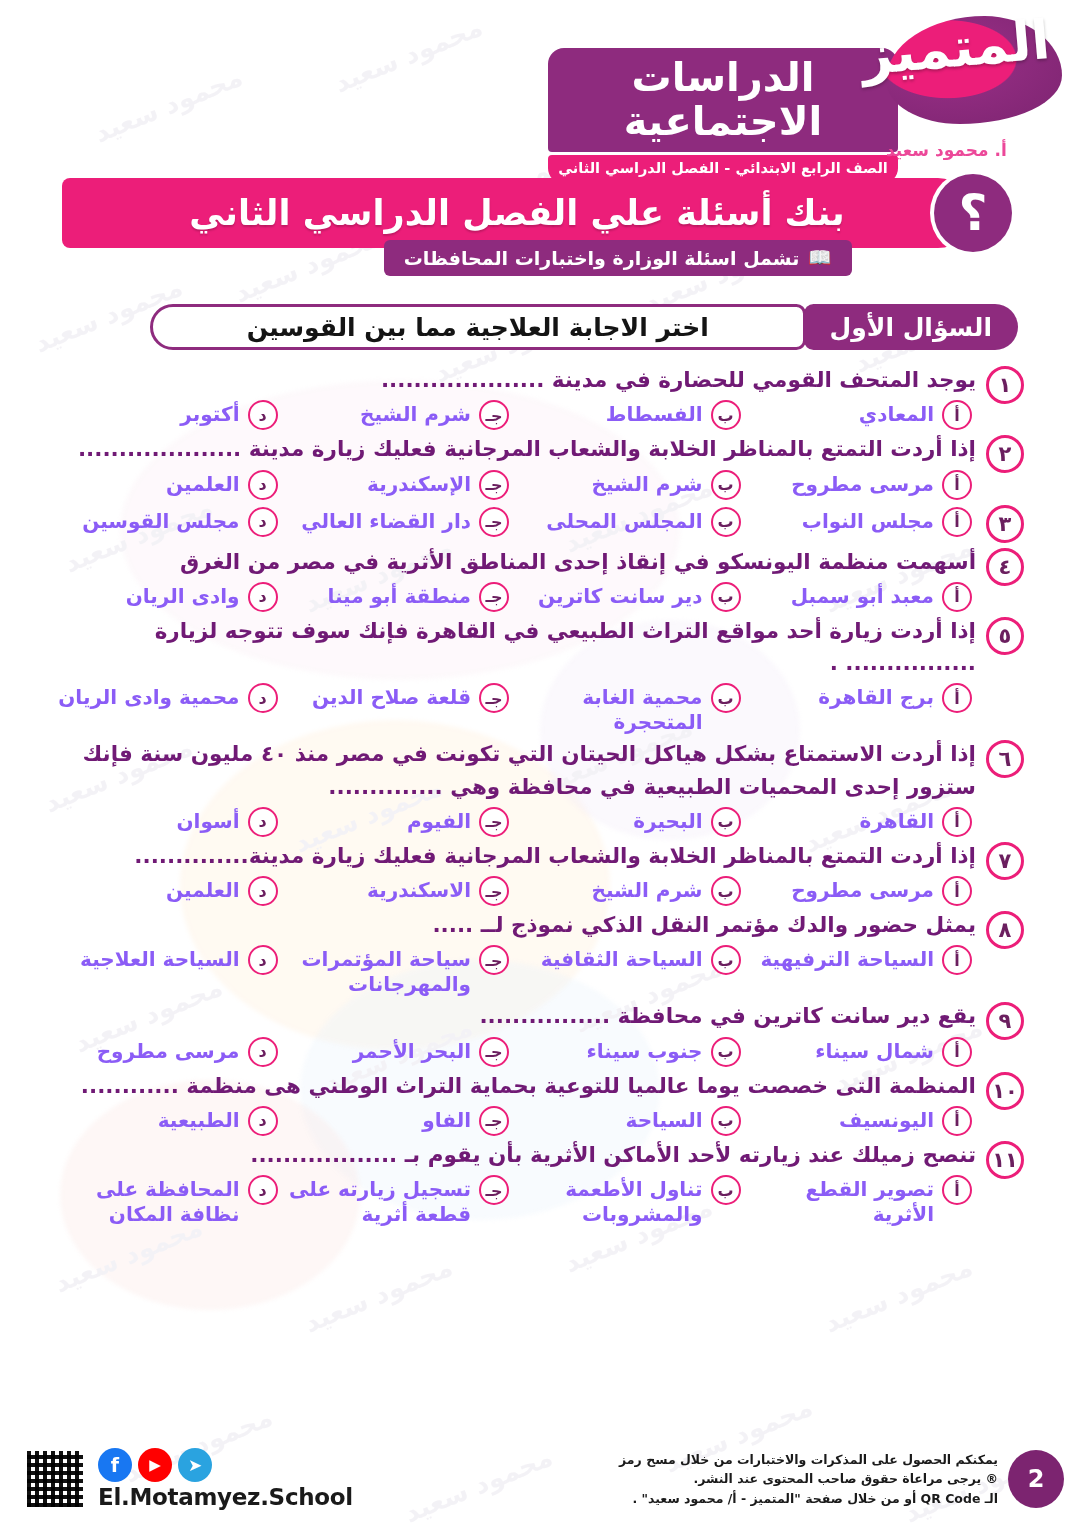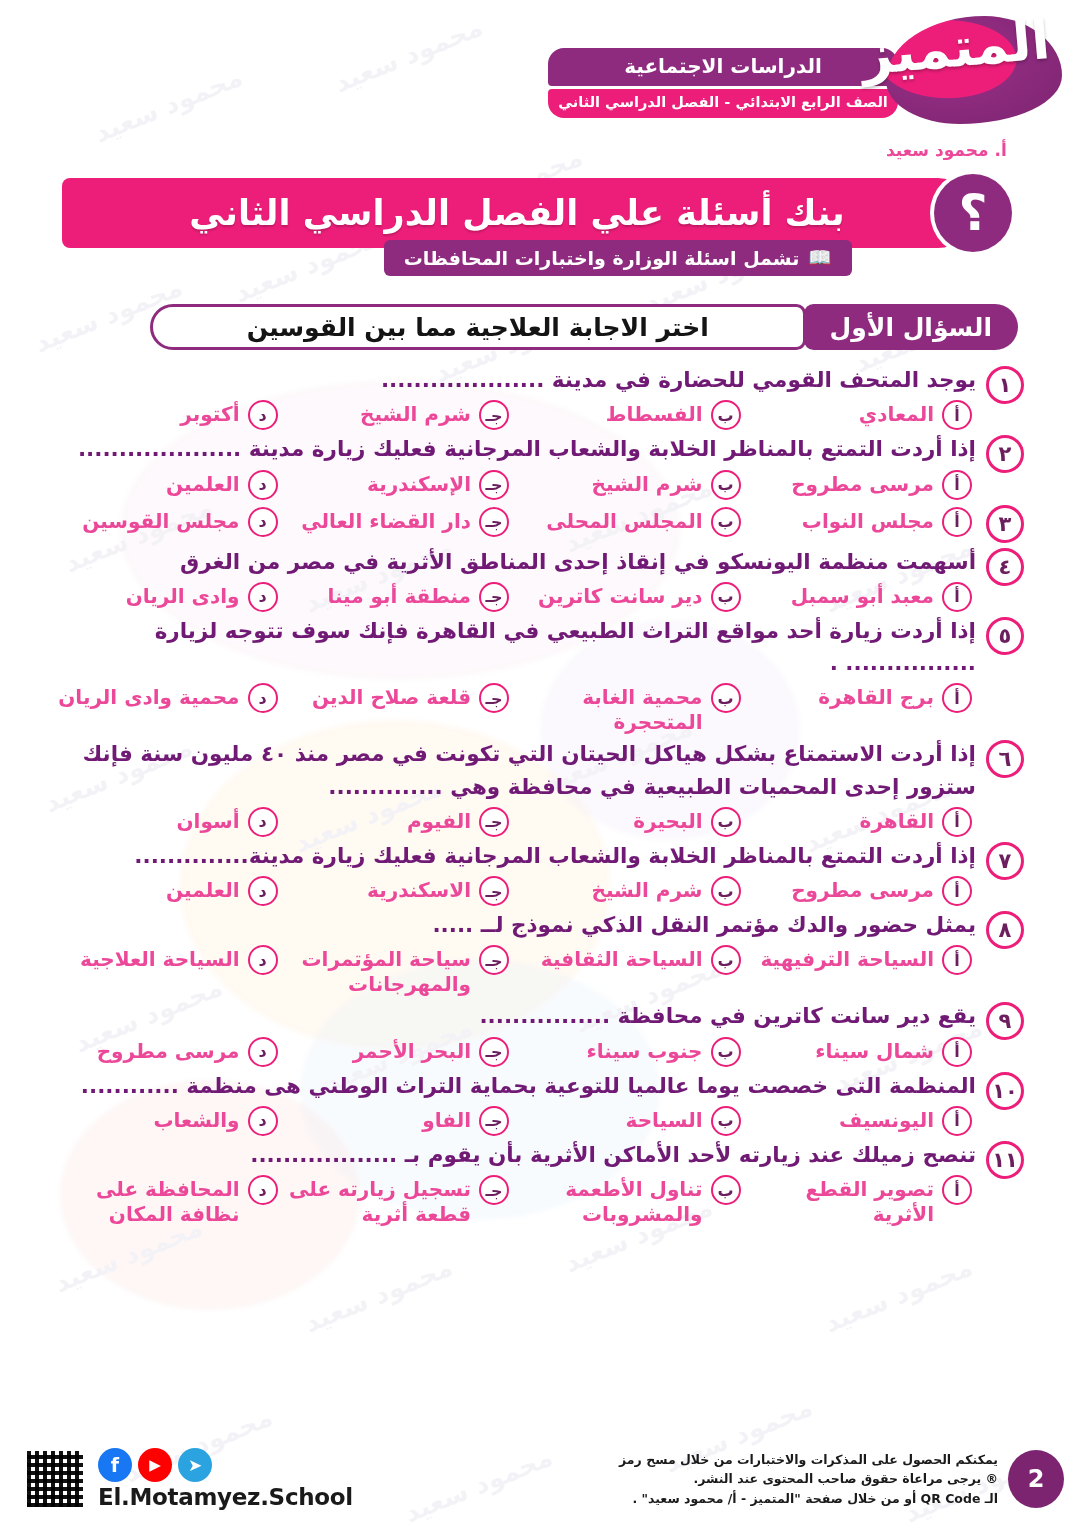--- a/index.html
+++ b/index.html
@@ -53,21 +53,21 @@
   .subject-block {
     position: absolute;
     right: 182px;
     top: 48px;
     width: 350px;
     text-align: center;
   }
   .subject-main {
     background: #8e2b7e;
     color: #fff;
-    font-size: 20px;
+    font-size: 40px;
     font-weight: bold;
     border-radius: 16px 16px 4px 4px;
     padding: 7px 18px 9px;
     letter-spacing: .5px;
     line-height: 1.1;
   }
   .subject-sub {
     background: #ec1e79;
     color: #fff;
     font-size: 14.5px;
@@ -276,21 +276,21 @@
     font-weight: bold;
     display: flex;
     align-items: center;
     justify-content: center;
     background: #fff;
     margin-top: 1px;
   }
   .opt-text {
     font-size: 20px;
     font-weight: bold;
-    color: #ec4899;
+    color: #8b5cf6;
     line-height: 1.25;
     padding-top: 3px;
   }
 
   
   .footer {
     position: absolute;
     left: 0;
     right: 0;
     bottom: 6px;
@@ -679,21 +679,21 @@
             <div class="option">
               <div class="opt-circle">ب</div>
               <div class="opt-text">السياحة</div>
             </div>
             <div class="option">
               <div class="opt-circle">جـ</div>
               <div class="opt-text">الفاو</div>
             </div>
             <div class="option">
               <div class="opt-circle">د</div>
-              <div class="opt-text">والشعاب</div>
+              <div class="opt-text">الطبيعية</div>
             </div>
           </div>
         </div>
       </div>
       <div class="question">
         <div class="qnum">
           <div class="qnum-circle">١١</div>
         </div>
         <div class="qbody">
           <div class="qstem">تنصح زميلك عند زيارته لأحد الأماكن الأثرية بأن يقوم بـ ..................</div>

